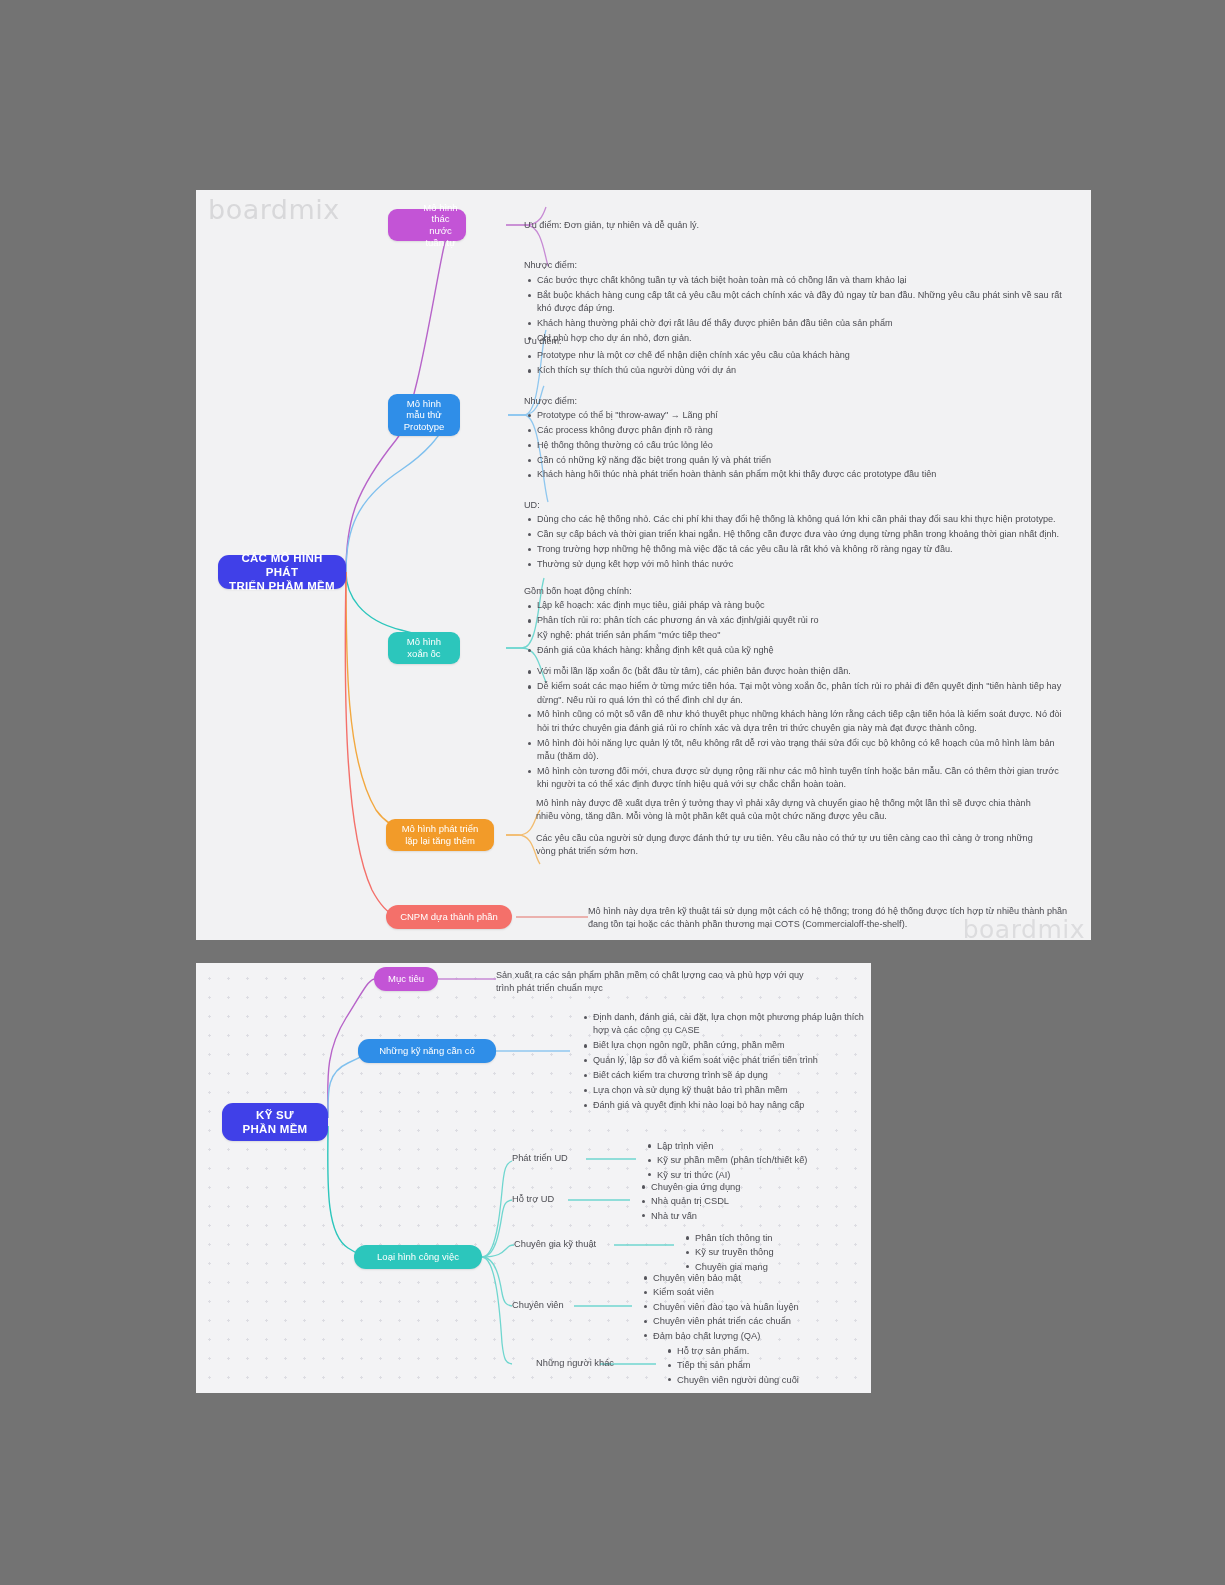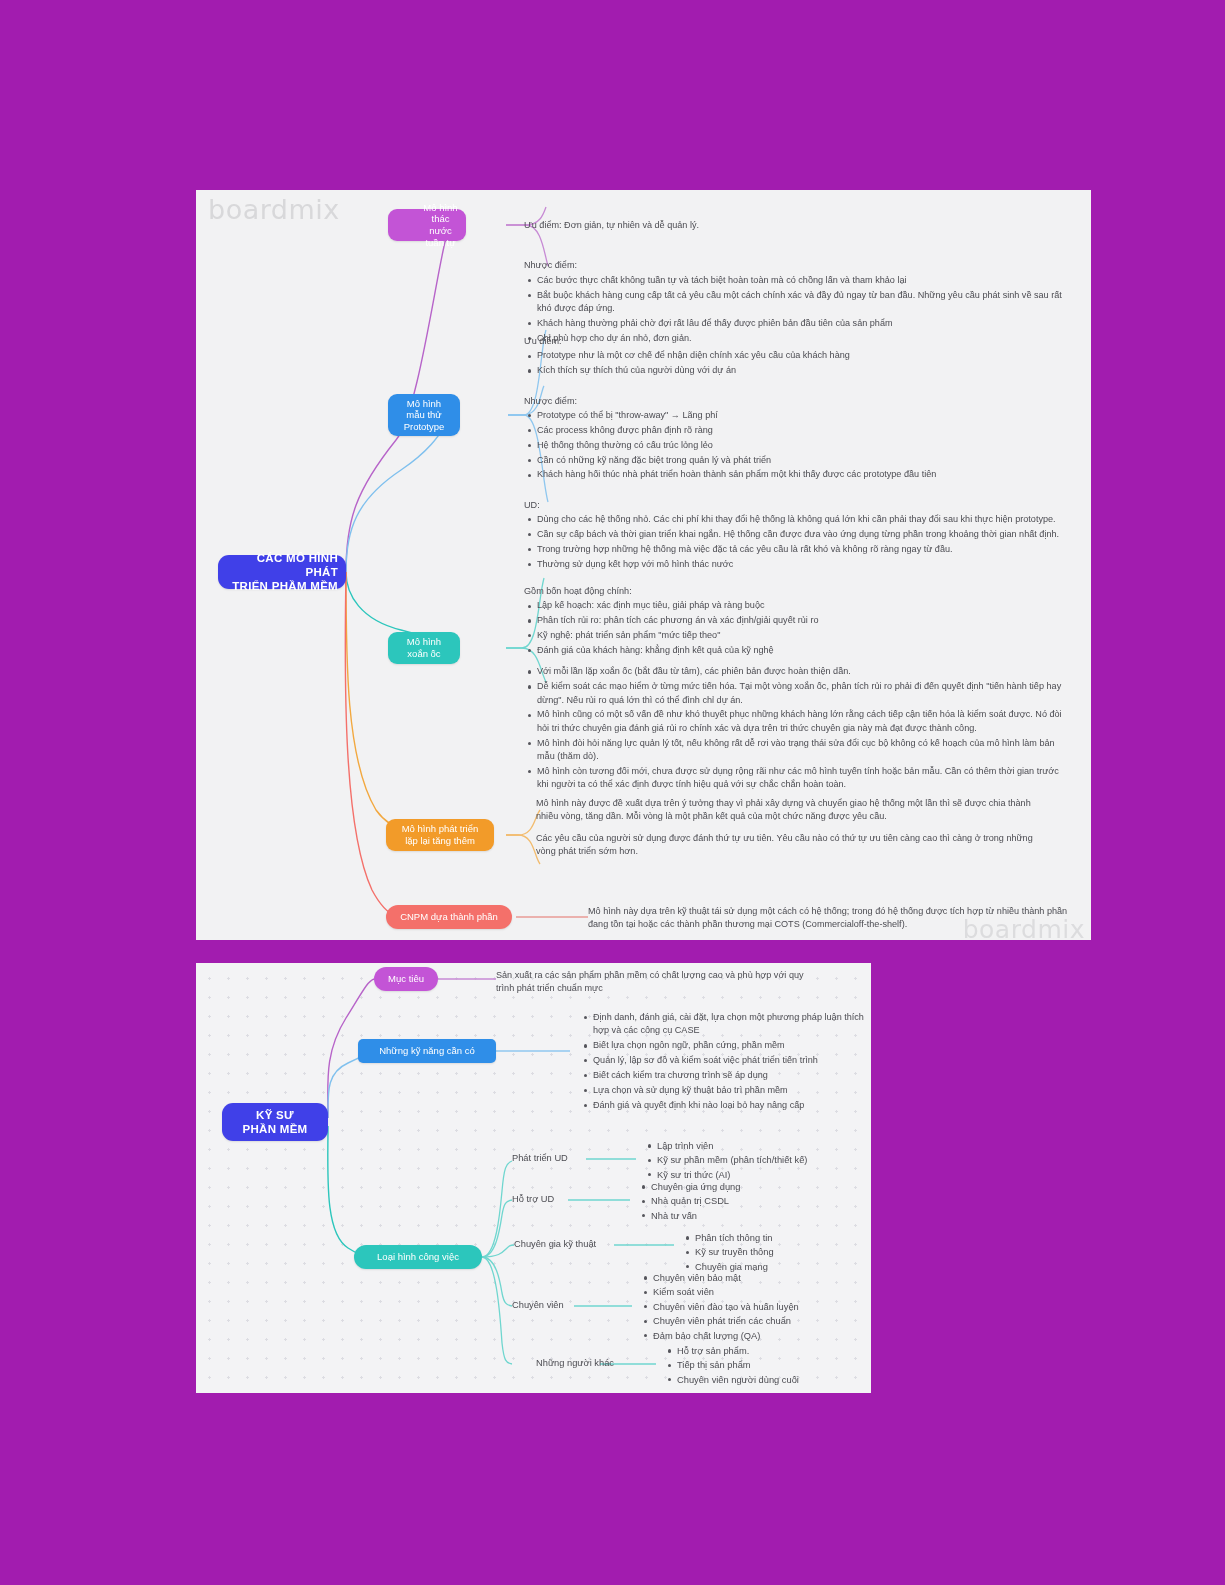--- a/index.html
+++ b/index.html
@@ -5,21 +5,21 @@
   * { box-sizing: border-box; }
   html, body {
     margin: 0; padding: 0;
     background: #ffffff;
     font-family: "Liberation Sans", "DejaVu Sans", sans-serif;
   }
   #page {
     position: relative;
     width: 1225px;
     height: 1585px;
-    background: #a21caf;
+    background: #737373;
     overflow: hidden;
   }
 
   
   #map1 {
     position: absolute;
     left: 196px; top: 190px;
     width: 895px; height: 750px;
     background: #f2f2f3;
     overflow: hidden;
@@ -72,21 +72,21 @@
     font-size: 11.5px;
     letter-spacing: 0.3px;
     border-radius: 11px;
   }
   .node.purple  { background: #c354d6; font-size: 9.5px; }
   .node.blue    { background: #2f8ee8; font-size: 9.5px; }
   .node.teal    { background: #2cc6bc; font-size: 9.5px; }
   .node.orange  { background: #f29b29; font-size: 9.5px; }
   .node.red     { background: #f4706a; font-size: 9.5px; border-radius: 13px; }
   .node.magenta { background: #c354d6; font-size: 9.5px; border-radius: 13px; }
-  .node.blue2   { background: #2f8ee8; font-size: 9.5px; border-radius: 5px; }
+  .node.blue2   { background: #2f8ee8; font-size: 9.5px; border-radius: 11px; }
   .node.teal2   { background: #2cc6bc; font-size: 9.5px; border-radius: 13px; }
 
   
   .tblock {
     position: absolute;
     font-size: 9.1px;
     color: #4c4c52;
     line-height: 1.47;
   }
   .tblock .hd { margin: 17px 0 1px 0; }
@@ -165,21 +165,21 @@
 
       <path d="M310,458 L326,458 C342,458 342,410 348,388" stroke="#6fd6cf" stroke-width="1.3" fill="none"></path>
       <path d="M310,458 L326,458 C342,458 344,480 350,492" stroke="#6fd6cf" stroke-width="1.3" fill="none"></path>
 
       <path d="M310,645 L322,645 C338,645 338,628 344,620" stroke="#f2bb6d" stroke-width="1.3" fill="none"></path>
       <path d="M310,645 L322,645 C338,645 338,666 344,674" stroke="#f2bb6d" stroke-width="1.3" fill="none"></path>
 
       <path d="M320,727 L392,727" stroke="#e89b96" stroke-width="1.3" fill="none"></path>
     </svg>
 
-    <div class="node root" style="left:22px; top:365px; width:128px; height:34px;text-align:right;">CÁC MÔ HÌNH PHÁT
+    <div class="node root" style="left:22px; top:365px; width:128px; height:34px;">CÁC MÔ HÌNH PHÁT
 TRIỂN PHẦM MỀM</div>
 
     <div class="node purple" style="left:192px; top:19px; width:78px; height:32px;padding-left:35px;">Mô hình thác
 nước tuần tự</div>
 
     <div class="node blue" style="left:192px; top:204px; width:72px; height:42px;">Mô hình
 mẫu thử
 Prototype</div>
 
     <div class="node teal" style="left:192px; top:442px; width:72px; height:32px;">Mô hình

